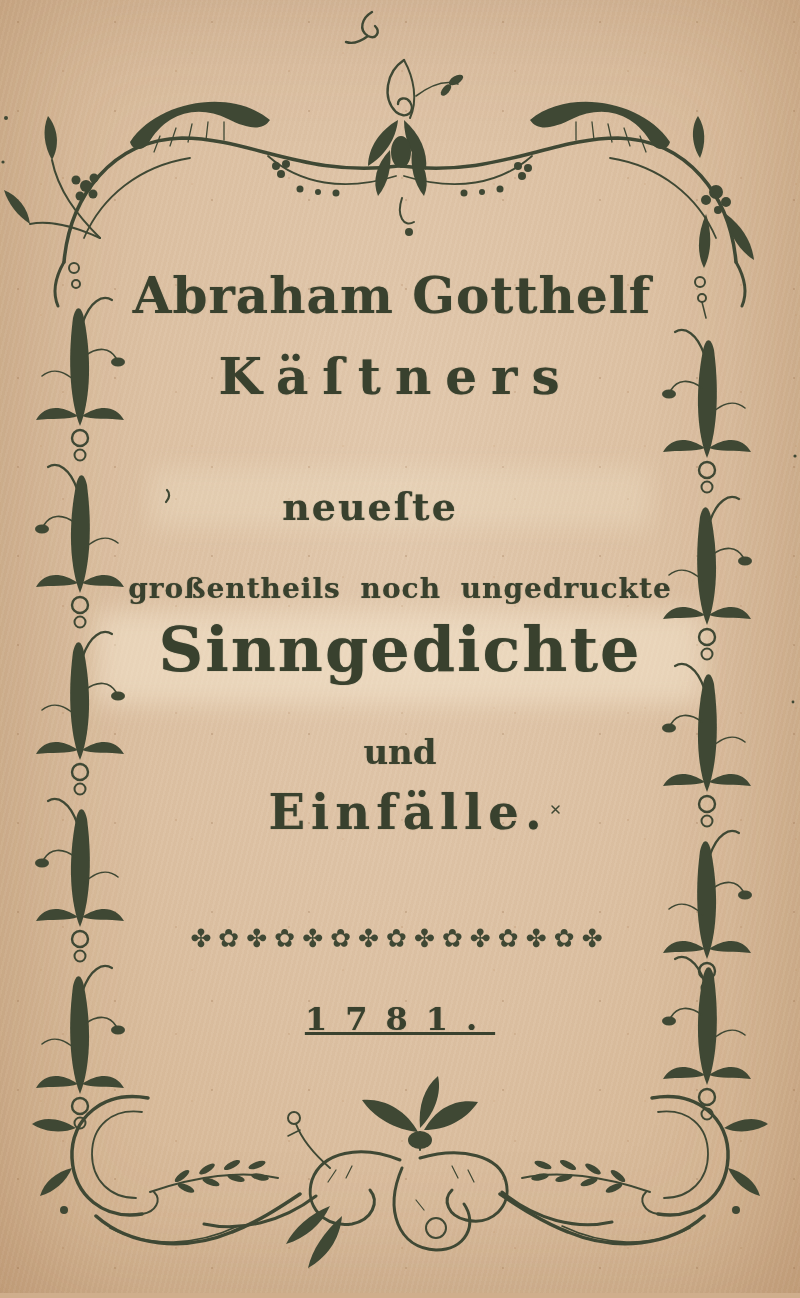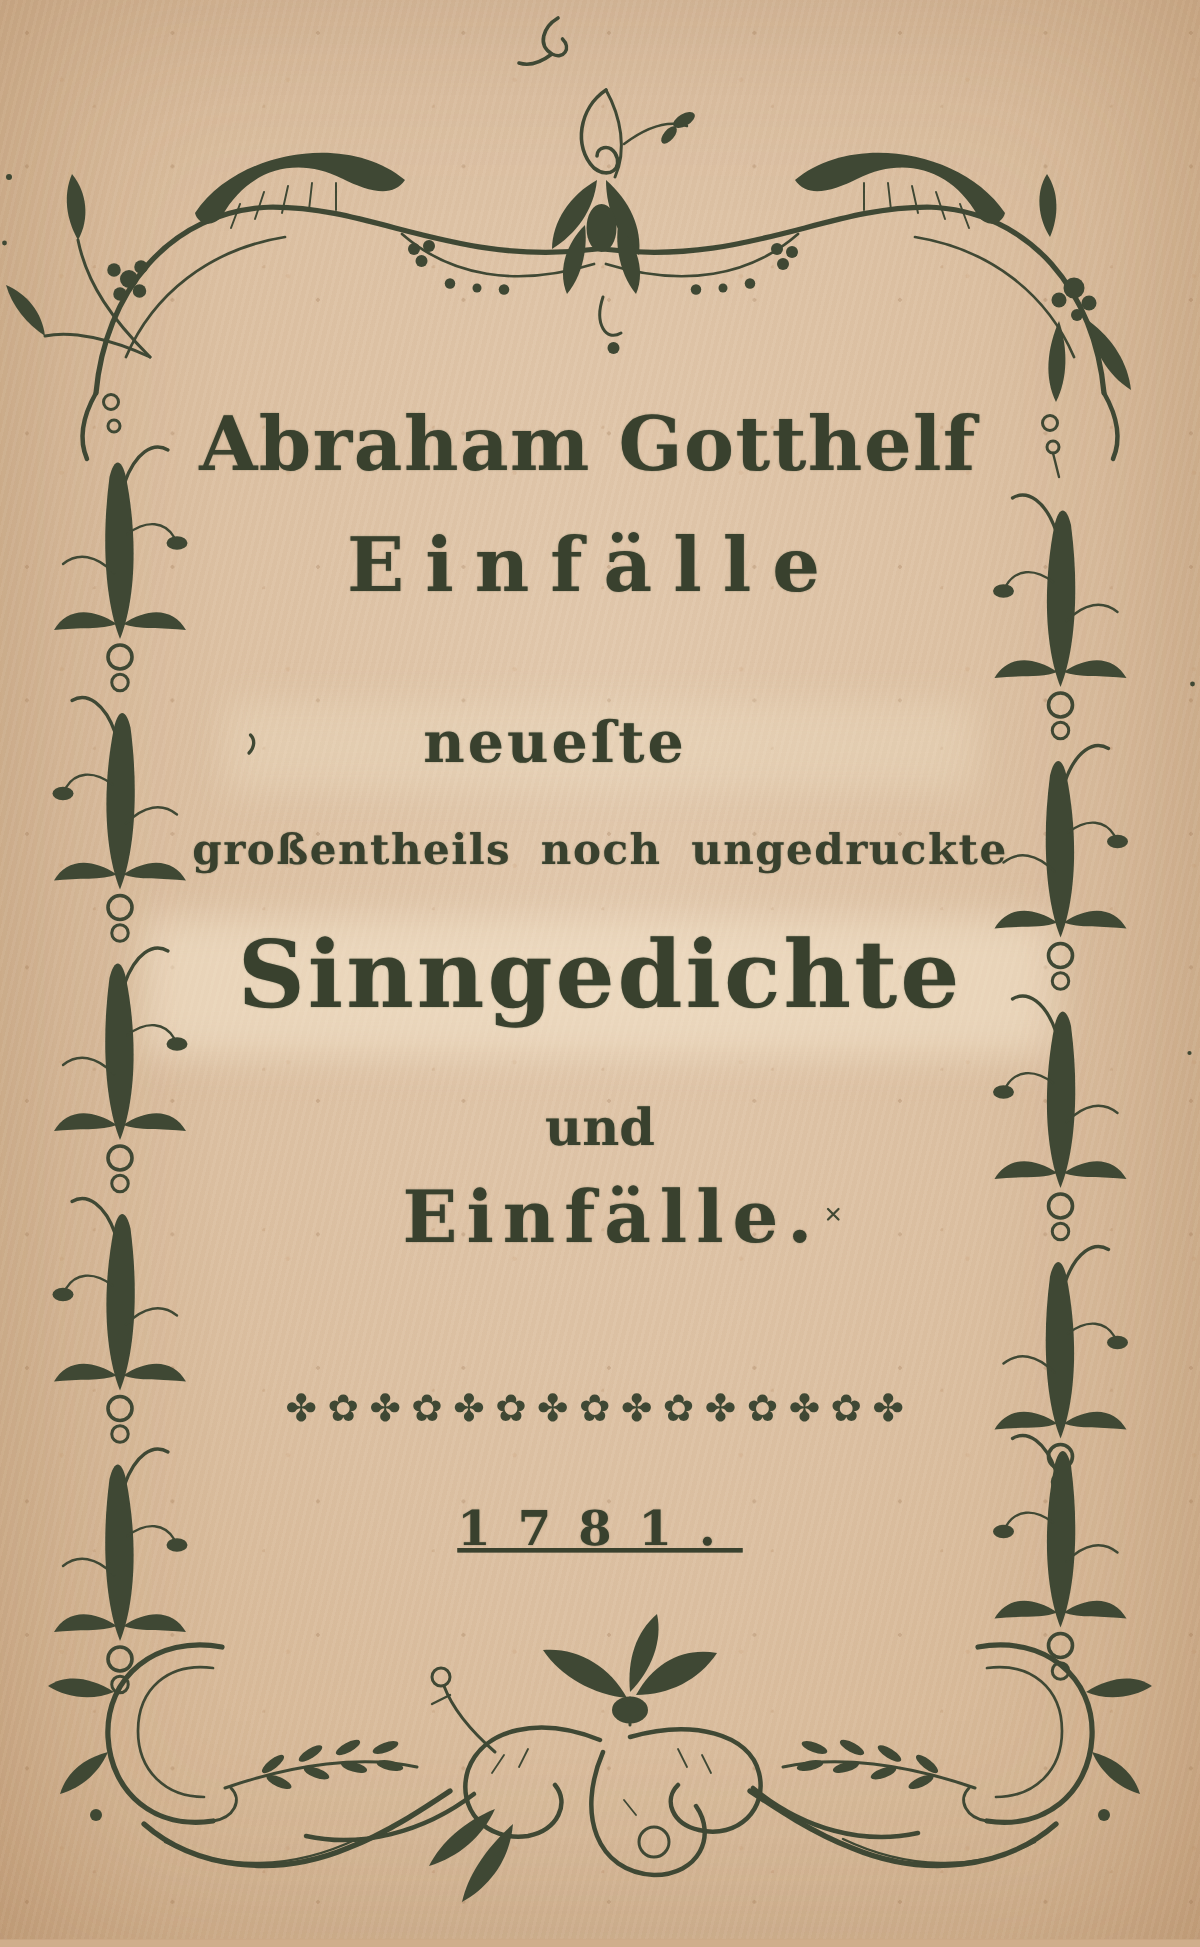--- a/index.html
+++ b/index.html
@@ -29,22 +29,22 @@
     background:rgba(245,232,210,.28);filter:blur(12px);pointer-events:none;
   }
   .frame{position:absolute;inset:0;width:800px;height:1298px;}
   .line{
     position:absolute;left:60px;right:60px;text-align:center;
     color:#39412e;font-weight:bold;white-space:nowrap;
     text-shadow:0 0 1px rgba(57,65,46,.55);
   }
   .l-author1{top:266px;font-size:50px;letter-spacing:1px;transform:translateX(-8px);}
   .l-author2{top:347px;font-size:50px;letter-spacing:14px;transform:translateX(-4px);}
-  .l-sub1{top:472px;font-size:38px;letter-spacing:2px;transform:translateX(-30px);}
-  .l-sub2{top:550px;font-size:28px;letter-spacing:1px;word-spacing:9px;}
+  .l-sub1{top:484px;font-size:38px;letter-spacing:2px;transform:translateX(-30px);}
+  .l-sub2{top:572px;font-size:28px;letter-spacing:1px;word-spacing:9px;}
   .l-main{top:613px;font-size:62px;letter-spacing:2px;}
   .l-und{top:732px;font-size:34px;}
   .l-main2{top:784px;font-size:48px;letter-spacing:6px;transform:translateX(8px);}
   .l-fleur{
     top:924px;font-size:25px;letter-spacing:7px;font-weight:normal;
     font-family:"DejaVu Sans","Liberation Sans",sans-serif;text-shadow:none;color:#3f4834;
   }
   .l-year{top:1000px;font-size:32px;letter-spacing:18px;text-decoration:underline;}
 </style>
 </head>
@@ -230,21 +230,21 @@
       <path d="M418 1132 C 406 1110 384 1098 362 1100 C 374 1118 396 1130 418 1132 Z"></path>
       <path d="M424 1130 C 436 1108 456 1098 478 1102 C 466 1120 446 1130 424 1130 Z"></path>
       <path d="M420 1128 C 418 1106 424 1088 438 1076 C 442 1094 434 1114 420 1128 Z"></path>
 
       <path d="M342 1216 C 324 1232 312 1250 308 1268 C 326 1258 340 1240 342 1216 Z"></path>
       <path d="M330 1206 C 310 1214 294 1228 286 1244 C 306 1238 322 1224 330 1206 Z"></path>
     </g>
   </svg>
 
   <div class="line l-author1">Abraham Gotthelf</div>
-  <div class="line l-author2">Einfälle</div>
+  <div class="line l-author2">Käſtners</div>
   <div class="line l-sub1">neueſte</div>
   <div class="line l-sub2">großentheils noch ungedruckte</div>
   <div class="line l-und">und</div>
   <div class="line l-main">Sinngedichte</div>
   <div class="line l-main2">Einfälle.</div>
   <div class="line l-fleur">✤✿✤✿✤✿✤✿✤✿✤✿✤✿✤</div>
   <div class="line l-year">1781.</div>
 </div>
 
 </body></html>

